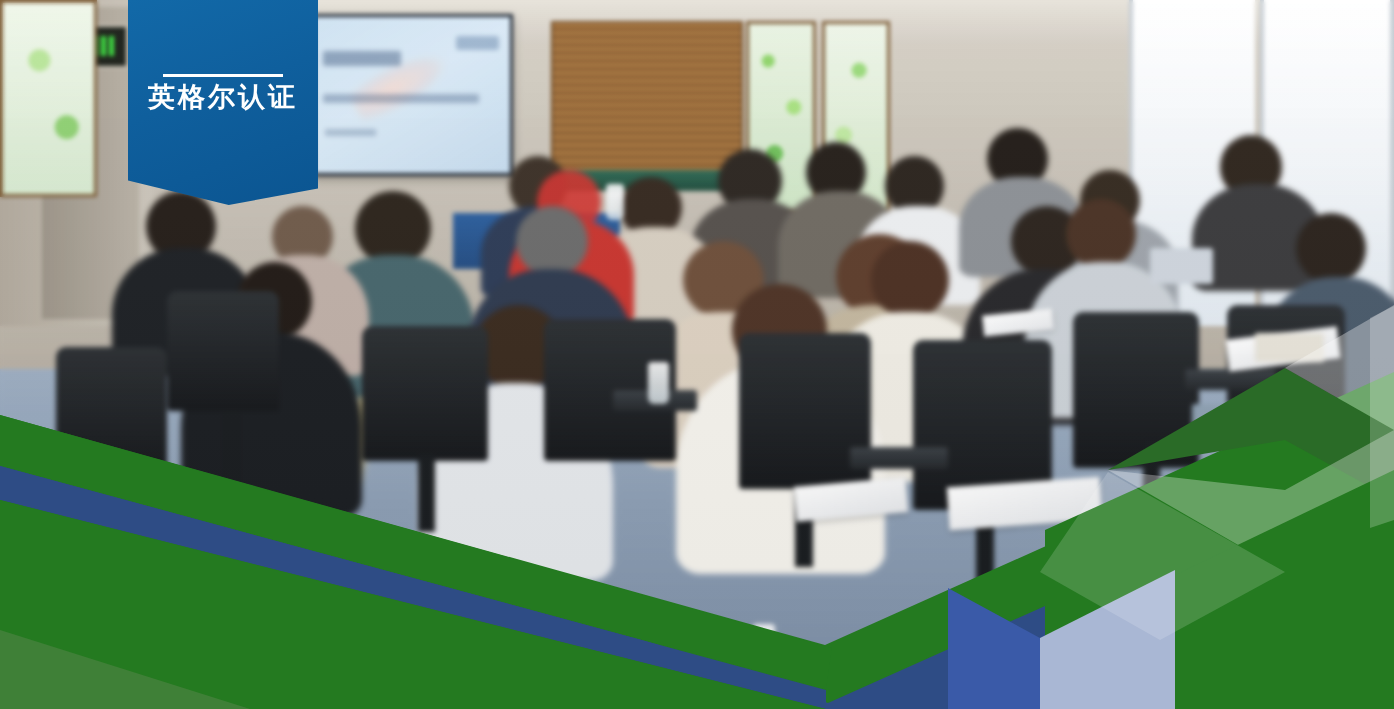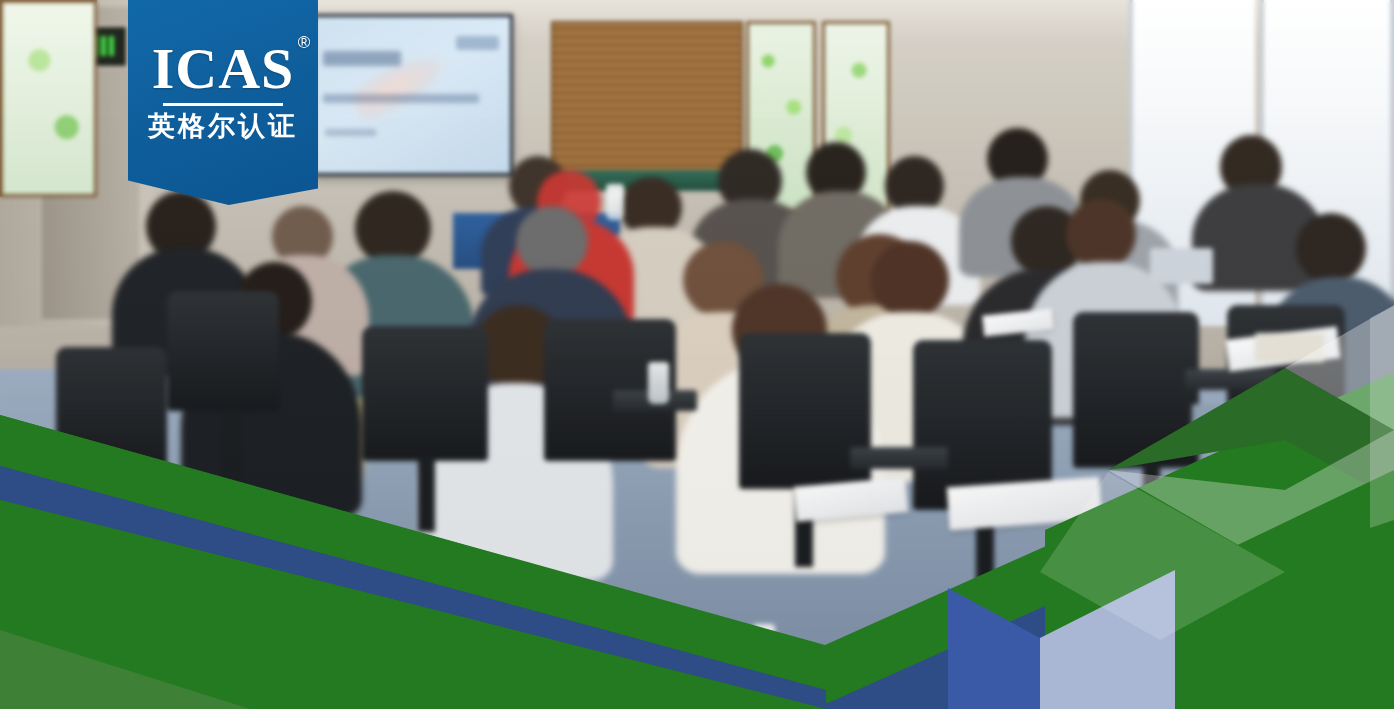--- a/index.html
+++ b/index.html
@@ -270,24 +270,20 @@
 
     <div class="tab" style="left:82.5%;top:35%;width:4.5%;height:5%;background:#cfd6de;border-radius:3px;"></div>
     <div class="tab" style="left:85.5%;top:57%;width:3%;height:3.4%;background:#8fa2b4;border-radius:3px;"></div>
     <div class="tab" style="left:90%;top:47%;width:5%;height:4%;background:#e8e4da;border-radius:2px;"></div>
 
     <div style="position:absolute;inset:0;backdrop-filter:blur(2px);-webkit-backdrop-filter:blur(2px);"></div>
     <div style="position:absolute;inset:0;background:linear-gradient(180deg,rgba(255,255,255,.04),rgba(0,0,0,.05));"></div>
   </div>
 
   <div id="logoBadge">
-    <div class="wordmark">
-      <span>ICAS</span>
-      <span class="reg">®</span>
-    </div>
     <div class="rule"></div>
     <div class="cn">英格尔认证</div>
   </div>
 
   <div class="gfx">
     <svg viewBox="0 0 1394 709" preserveAspectRatio="none">
 
       <polygon points="0,415 825,645 1394,390 1394,709 0,709" fill="#247a20"></polygon>
 
       <polygon points="0,419 825,649 1394,395 1394,709 1200,709 825,709 0,709" fill="none"></polygon>

